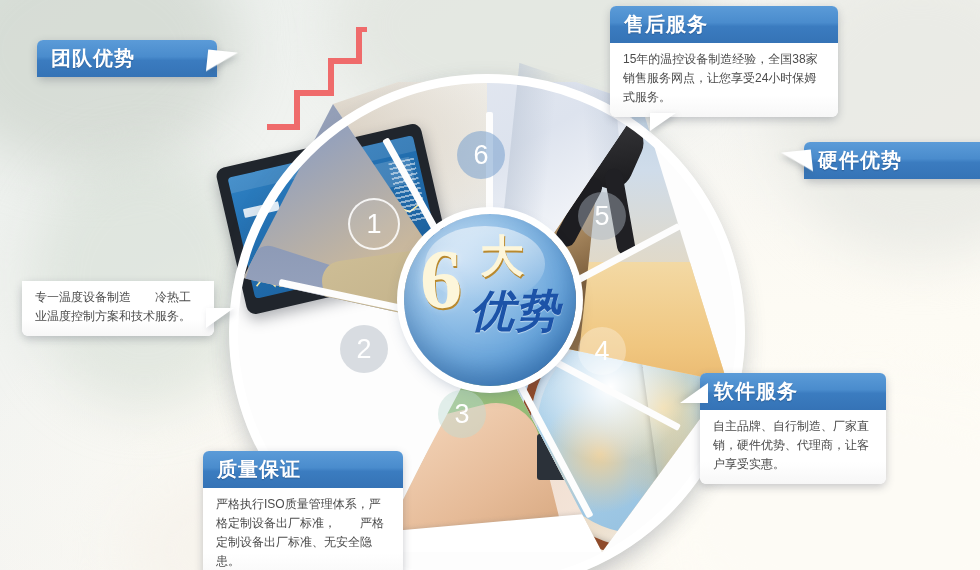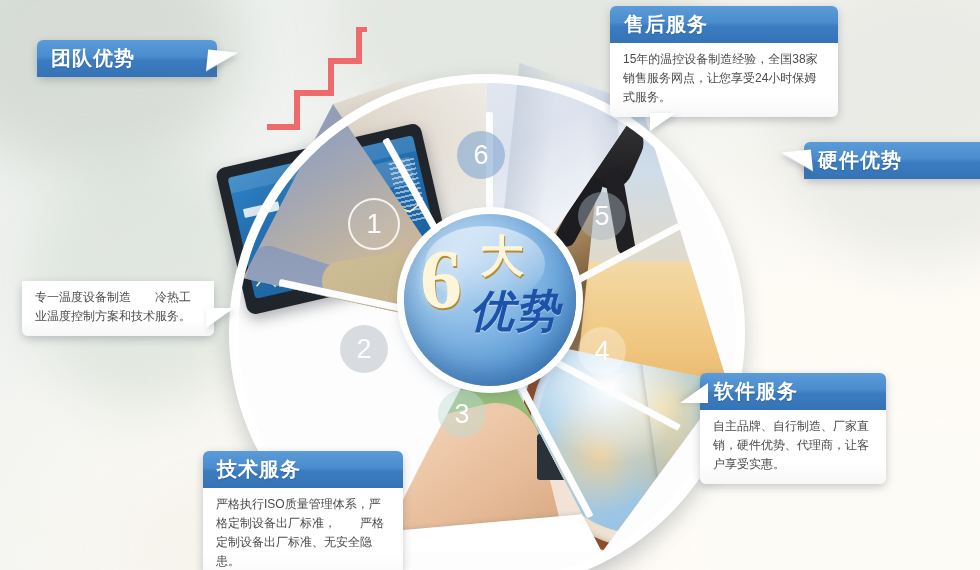--- a/index.html
+++ b/index.html
@@ -296,21 +296,21 @@
   </div>
 
   <div class="callout" style="left:700px;top:349px;width:186px;margin-top:24px;">
     <div class="hd">软件服务</div>
     <div class="bd">自主品牌、自行制造、厂家直销，硬件优势、代理商，让客户享受实惠。</div>
     <div class="tail" style="left:-20px;top:10px;border-right:28px solid #ffffff;border-top:20px solid transparent;
                 filter:drop-shadow(-2px -1px 3px rgba(60,70,85,.2));"></div>
   </div>
 
   <div class="callout" style="left:203px;top:451px;width:200px;">
-    <div class="hd">技术服务</div>
+    <div class="hd">质量保证</div>
     <div class="bd">严格执行ISO质量管理体系，严格定制设备出厂标准，　　严格定制设备出厂标准、无安全隐患。</div>
     <div class="tail" style="right:6px;bottom:-15px;border-top:19px solid #ffffff;border-left:26px solid transparent;
                 filter:drop-shadow(1px 3px 3px rgba(60,70,85,.25));"></div>
   </div>
 
   <div class="callout" style="left:22px;top:281px;width:192px;">
     <div class="bd">专一温度设备制造　　冷热工业温度控制方案和技术服务。</div>
     <div class="tail" style="right:-20px;bottom:8px;border-left:28px solid #ffffff;border-bottom:20px solid transparent;
                 filter:drop-shadow(2px 3px 3px rgba(60,70,85,.22));"></div>
   </div>

